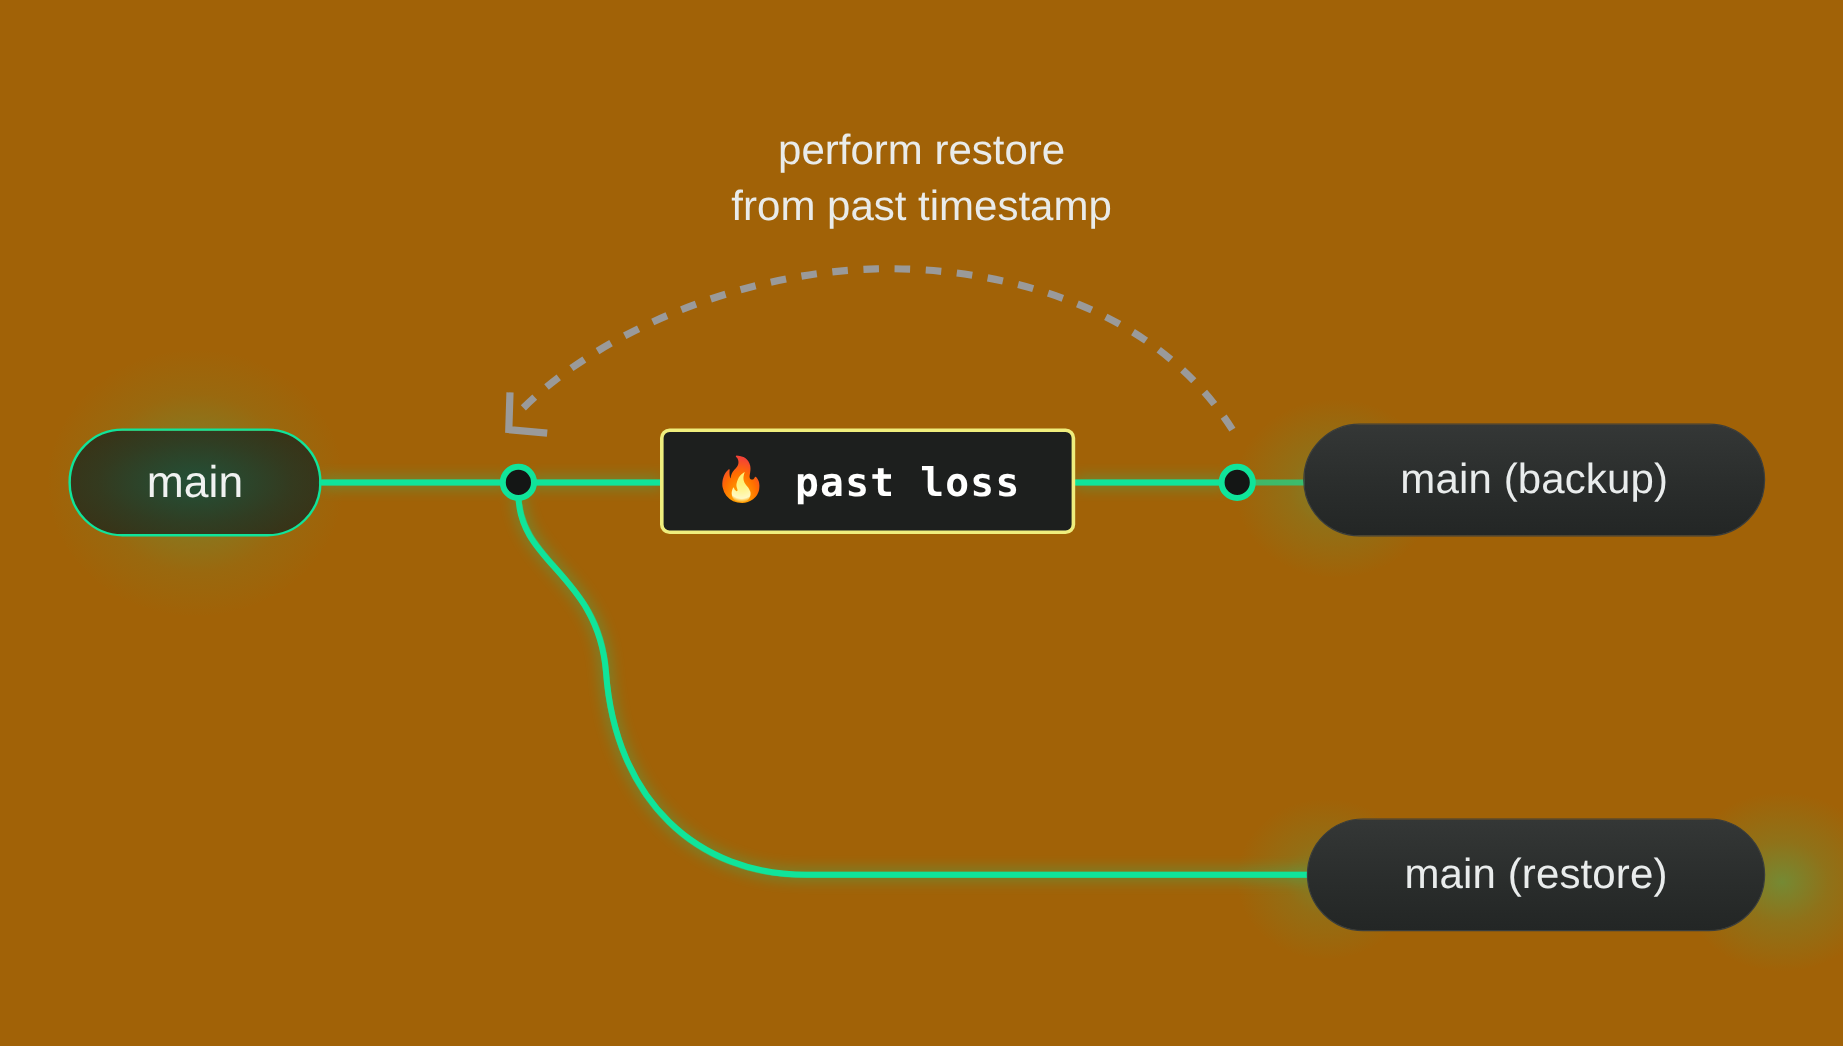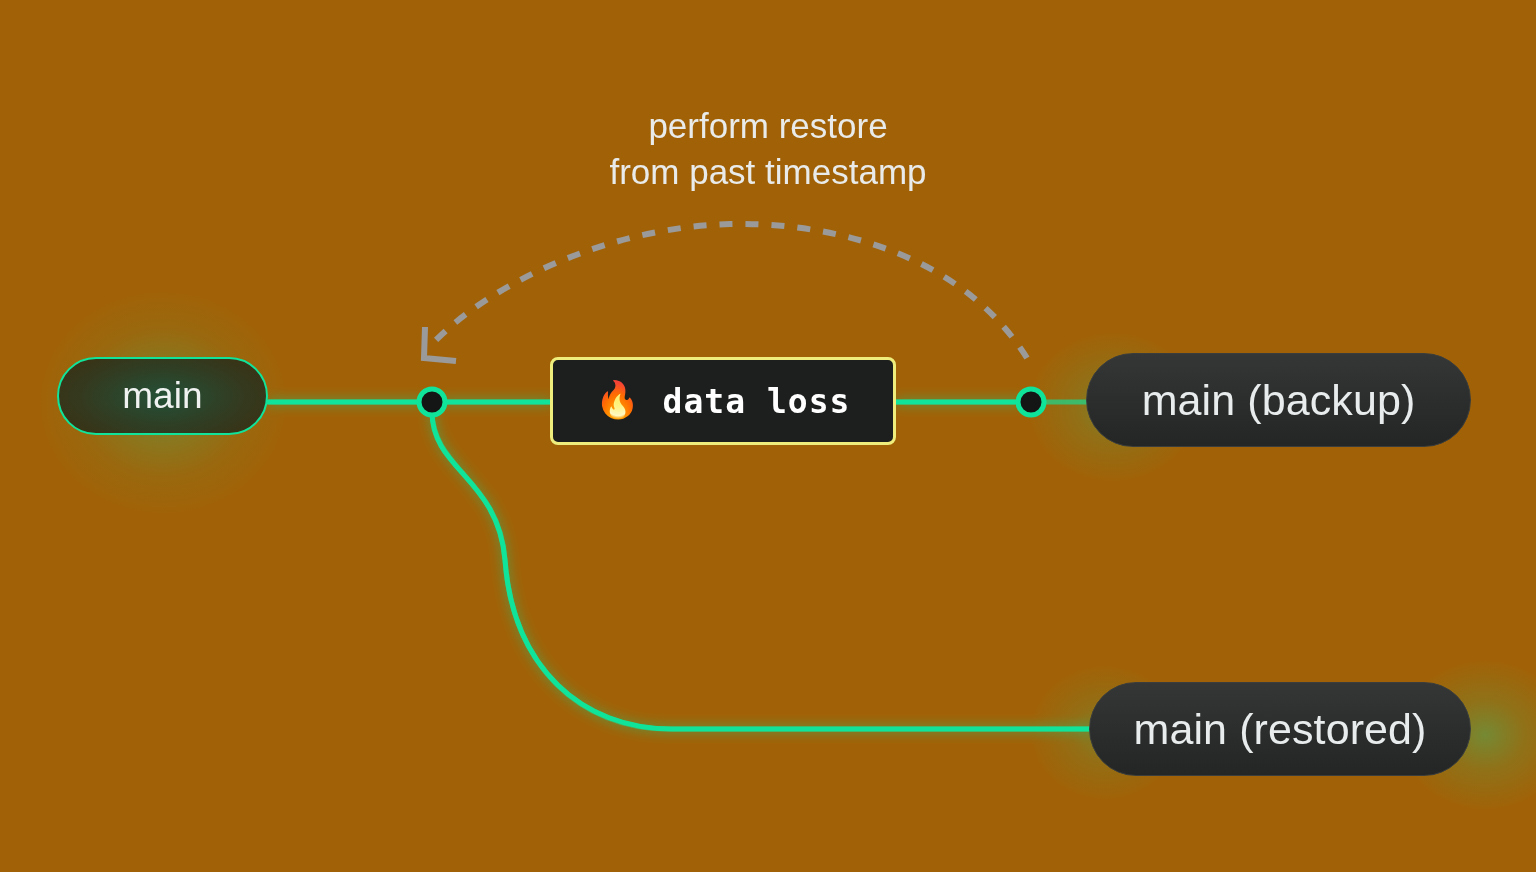--- a/index.html
+++ b/index.html
@@ -90,37 +90,37 @@
     box-sizing: border-box;
     color: #f0f2f1;
     letter-spacing: 0.1px;
     white-space: nowrap;
   }
 
   .node-main {
     left: 57px;
     top: 357px;
     width: 211px;
-    height: 78px;
+    height: 90px;
     border-radius: 45px;
     border: 2px solid #10e49a;
     background: radial-gradient(ellipse at 50% 50%,
                 rgba(22,70,56,0.85) 0%,
                 rgba(18,42,36,0.75) 55%,
                 rgba(17,25,22,0.7) 100%);
     font-size: 37px;
     font-weight: 400;
     text-align: right;
   }
 
   .node-pill {
     border-radius: 48px;
     border: 1px solid #3a3d3c;
     background: linear-gradient(180deg, #343736 0%, #2a2d2c 55%, #232625 100%);
-    font-size: 43px;
+    font-size: 35px;
     font-weight: 400;
     color: #e9ecec;
   }
   .node-backup {
     left: 1086px;
     top: 353px;
     width: 385px;
     height: 94px;
   }
   .node-restored {
@@ -220,24 +220,24 @@
 
   <div class="caption">perform restore
 from past timestamp</div>
 
   <div class="node node-main">
     <span>main</span>
   </div>
 
   <div class="node node-dataloss">
     <span class="dl-emoji">🔥</span>
-    <span class="dl-text">data loss</span>
+    <span class="dl-text">past loss</span>
   </div>
 
   <div class="node node-pill node-backup">
     <span>main (backup)</span>
   </div>
 
   <div class="node node-pill node-restored">
-    <span>main (restored)</span>
+    <span>main (restore)</span>
   </div>
 
 </div>
 
 </body></html>

